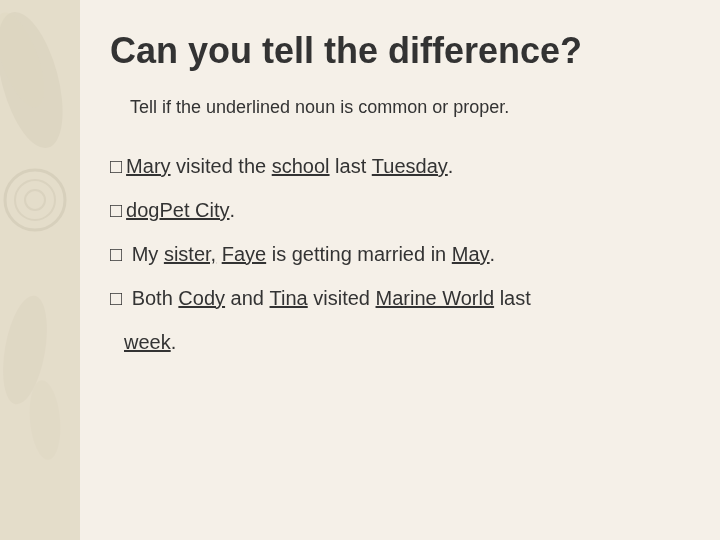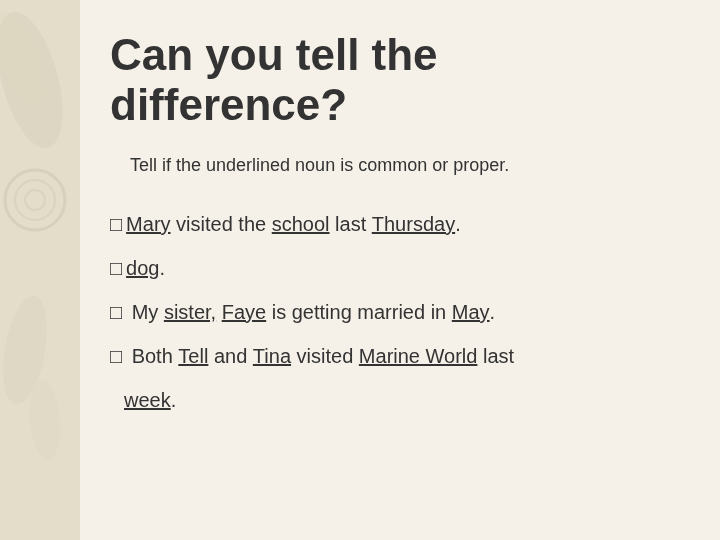--- a/index.html
+++ b/index.html
@@ -38,21 +38,21 @@
     .content-area {
       position: absolute;
       left: 80px;
       top: 0;
       right: 0;
       bottom: 0;
       padding: 30px 40px 30px 30px;
     }
 
     .title {
-      font-size: 44px;
+      font-size: 36px;
       font-weight: bold;
       color: #333333;
       margin-bottom: 25px;
       font-family: Arial, Helvetica, sans-serif;
     }
 
     .subtitle {
       font-size: 18px;
       color: #333333;
       margin-bottom: 30px;
@@ -111,45 +111,46 @@
   <p class="subtitle">Tell if the underlined noun is common or proper.</p>
 
   <div class="sentences">
 
     <div class="sentence">
       <span class="bullet">□</span>
         <u> Mary</u>
         <span>&nbsp;visited the&nbsp;</span>
         <u>school</u>
         <span>&nbsp;last&nbsp;</span>
-        <u>Thursday</u>
+        <u>Tuesday</u>
         <span>.</span>
     </div>
 
     <div class="sentence">
       <span class="bullet">□</span>
         <u>dog</u>
+        <u>Pet City</u>
         <span>.</span>
     </div>
 
     <div class="sentence">
       <span class="bullet">□</span>
         <span>&nbsp;My&nbsp;</span>
         <u>sister,</u>
         <span>&nbsp;</span>
         <u>Faye</u>
         <span>&nbsp;is getting married in&nbsp;</span>
         <u>May</u>
         <span>.</span>
     </div>
 
     <div class="sentence">
       <span class="bullet">□</span>
         <span>&nbsp;Both&nbsp;</span>
-        <u>Tell</u>
+        <u>Cody</u>
         <span>&nbsp;and&nbsp;</span>
         <u>Tina</u>
         <span>&nbsp;visited&nbsp;</span>
         <u>Marine World</u>
         <span>&nbsp;last</span>
     </div>
 
     <div class="indent">
       <u>week</u><span>.</span>
     </div>

